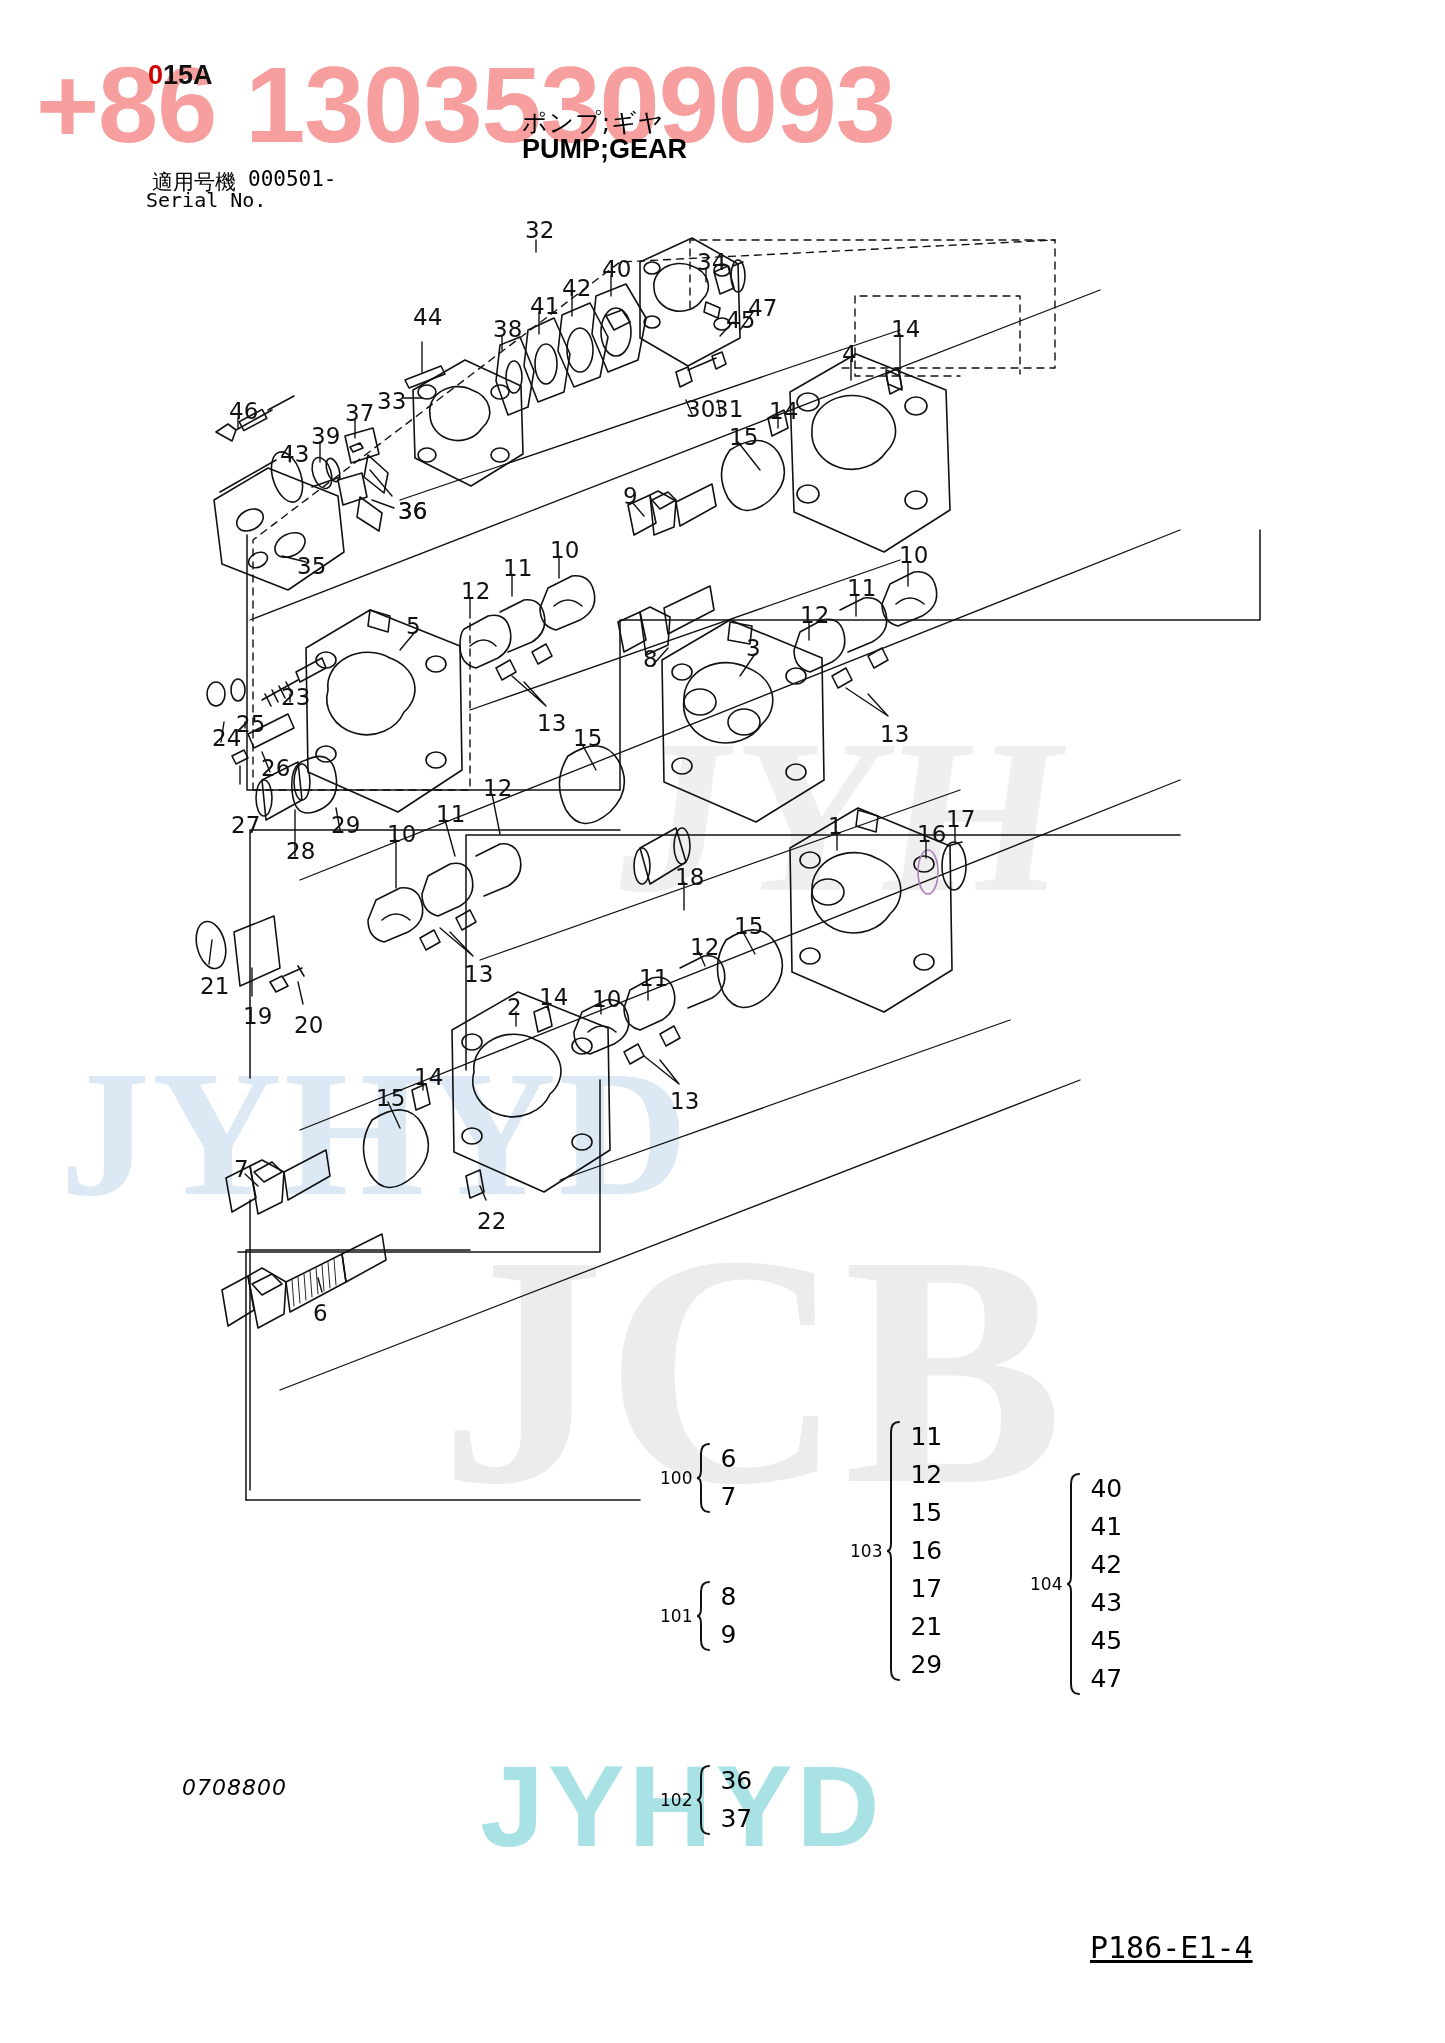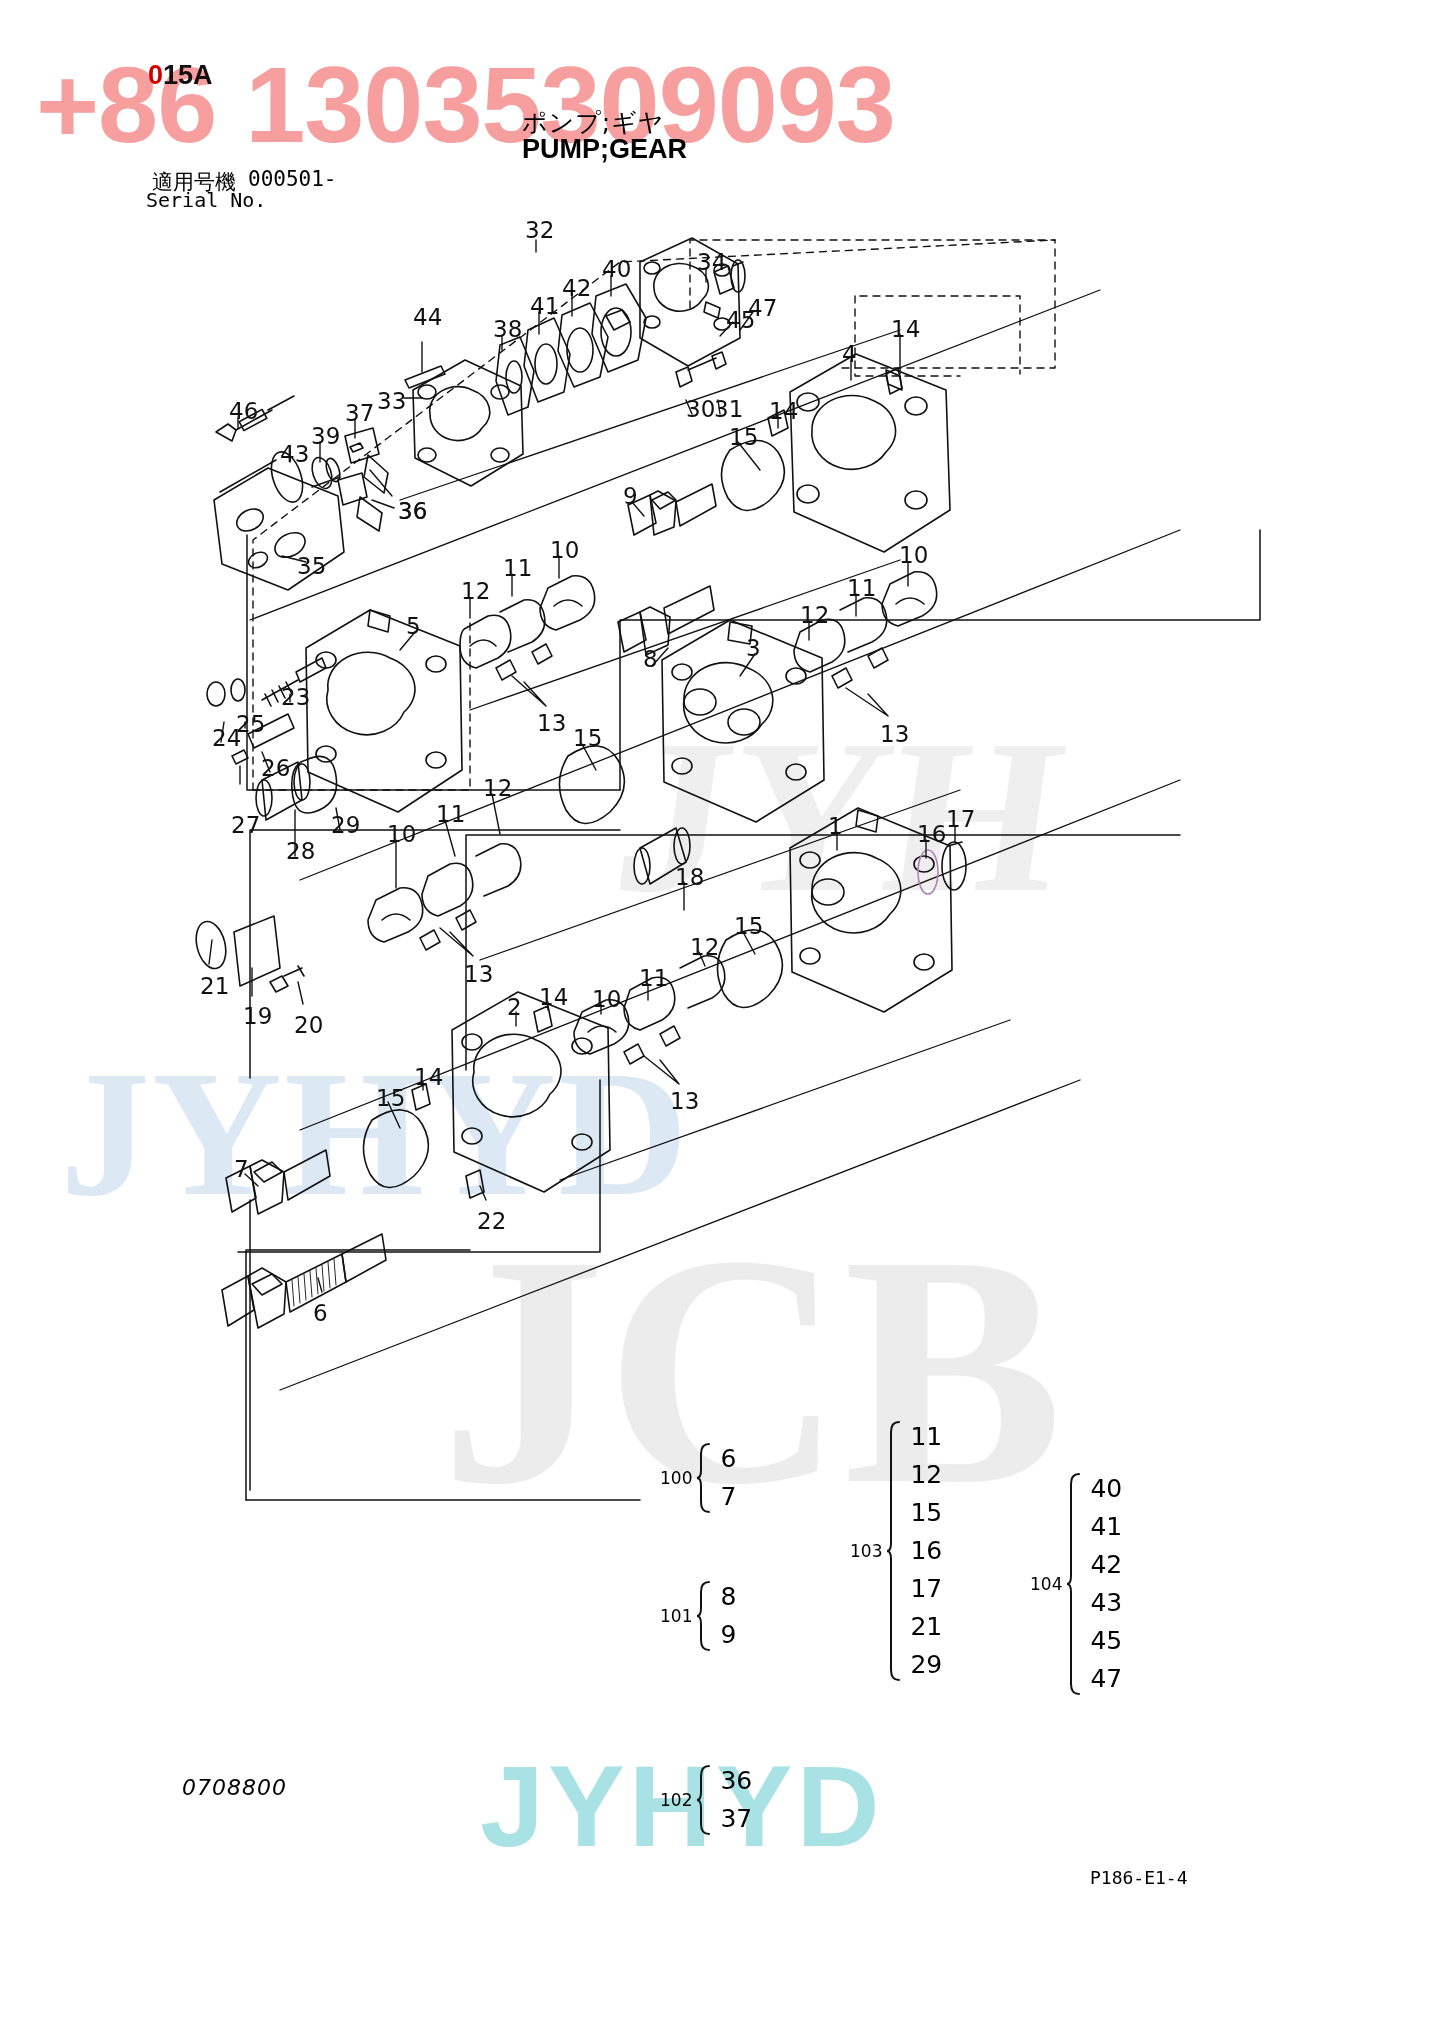--- a/index.html
+++ b/index.html
@@ -37,22 +37,22 @@
 
   #serial-jp{position:absolute;left:152px;top:168px;font-size:21px;z-index:7;
        font-family:"DejaVu Sans",sans-serif;white-space:nowrap;}
   #serial-no-label{position:absolute;left:146px;top:188px;font-size:20px;z-index:7;
        font-family:"DejaVu Sans Mono",monospace;white-space:nowrap;}
   #serial-val{position:absolute;left:248px;top:167px;font-size:21px;z-index:7;
        font-family:"DejaVu Sans Mono",monospace;white-space:nowrap;}
 
   #drawing-no{position:absolute;left:182px;top:1775px;font-size:22px;font-style:italic;
        z-index:7;font-family:"DejaVu Sans",sans-serif;letter-spacing:1px;}
-  #page-code{position:absolute;left:1090px;top:1867px;font-size:18px;z-index:7;
-       font-family:"DejaVu Sans Mono",monospace;letter-spacing:0px;}
+  #page-code{position:absolute;left:1090px;top:1930px;font-size:30px;z-index:7;
+       font-family:"DejaVu Sans Mono",monospace;letter-spacing:0px;text-decoration:underline;}
 
   
   #dwg{position:absolute;left:0;top:0;width:1445px;height:2043px;z-index:4;}
 
   
   .callout{position:absolute;font-size:23px;font-family:"DejaVu Sans",sans-serif;
        color:#111;z-index:5;line-height:1;white-space:nowrap;}
 
   
   #legend{position:absolute;left:660px;top:1440px;z-index:5;}

